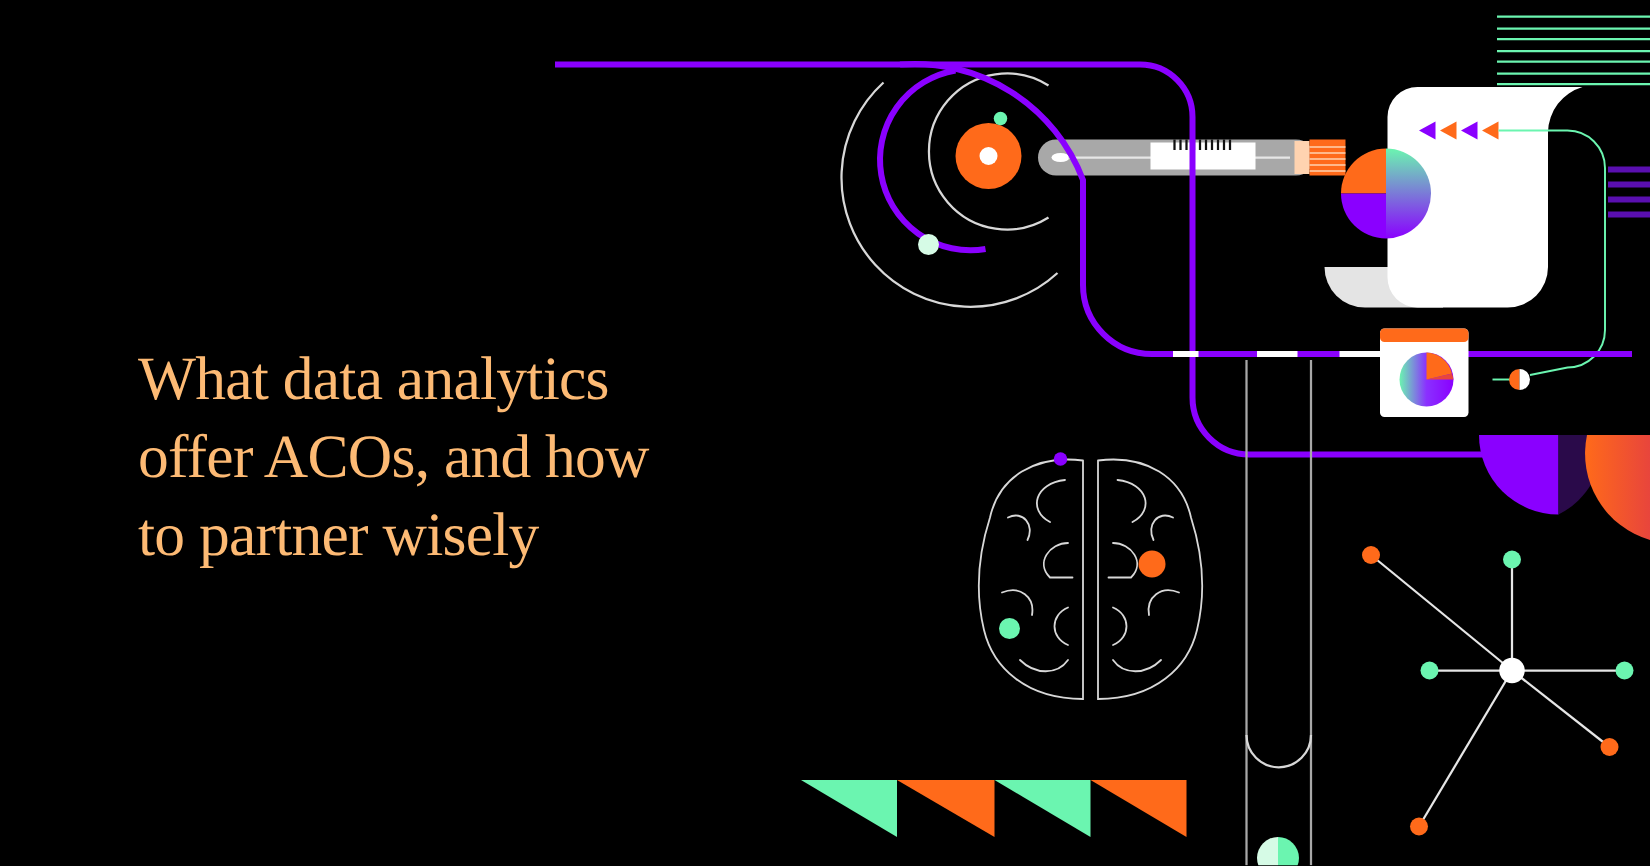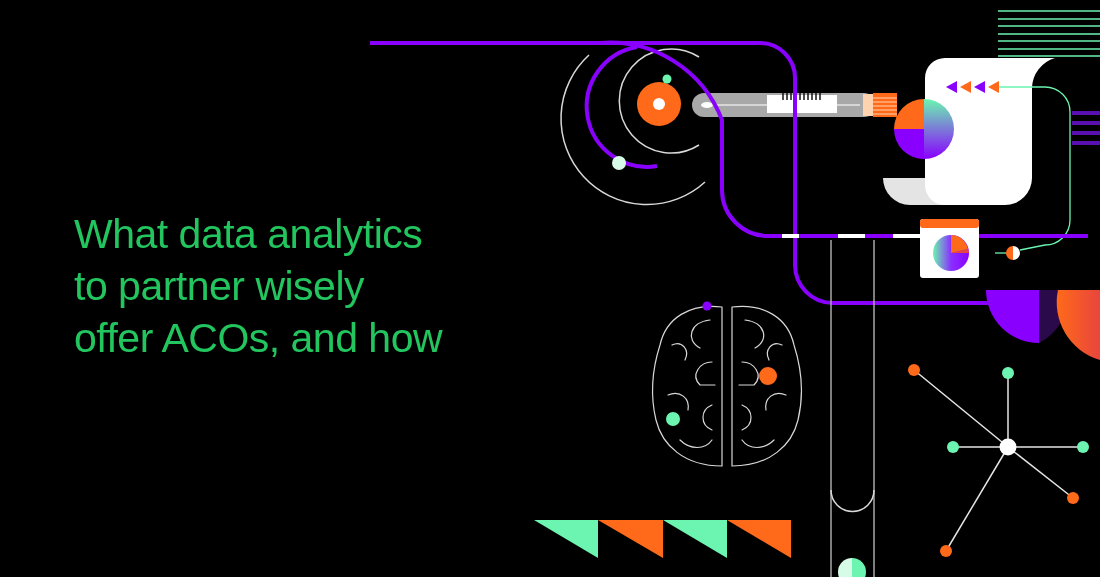--- a/index.html
+++ b/index.html
@@ -1,37 +1,37 @@
 <!DOCTYPE html>
 <html><head>
   <meta charset="utf-8">
   <style>
     html, body { margin: 0; padding: 0; background: #000; }
     body { width: 1100px; height: 577px; overflow: hidden; position: relative; }
     .banner { position: absolute; left: 0; top: 0; width: 1100px; height: 577px; background: #000; }
     .headline {
       position: absolute; left: 74px; top: 208px; width: 470px;
-      color: #22c55e;
-      font-family: Liberation Sans, sans-serif;
+      color: #fdba74;
+      font-family: Liberation Serif, serif;
       font-size: 41px; line-height: 52px; font-weight: 500;
       letter-spacing: -0.5px;
-      margin: 0;
+      margin: 18px;
     }
     .headline span { display: block; white-space: nowrap; }
     svg.art { position: absolute; left: 0; top: 0; }
   </style>
 </head>
 <body>
 
 <div class="banner">
 
   <h1 class="headline">
     <span>What data analytics</span>
+    <span>offer ACOs, and how</span>
     <span>to partner wisely</span>
-    <span>offer ACOs, and how</span>
   </h1>
 
   <svg class="art" width="1100" height="577" viewBox="0 0 1100 577">
     <defs>
       <linearGradient id="gMintPurple" x1="0" y1="0" x2="0" y2="1">
         <stop offset="0" stop-color="#6bf5b0"></stop>
         <stop offset="1" stop-color="#8a00ff"></stop>
       </linearGradient>
       <linearGradient id="gMintPurpleH" x1="0" y1="0" x2="1" y2="0">
         <stop offset="0" stop-color="#6bf5b0"></stop>

